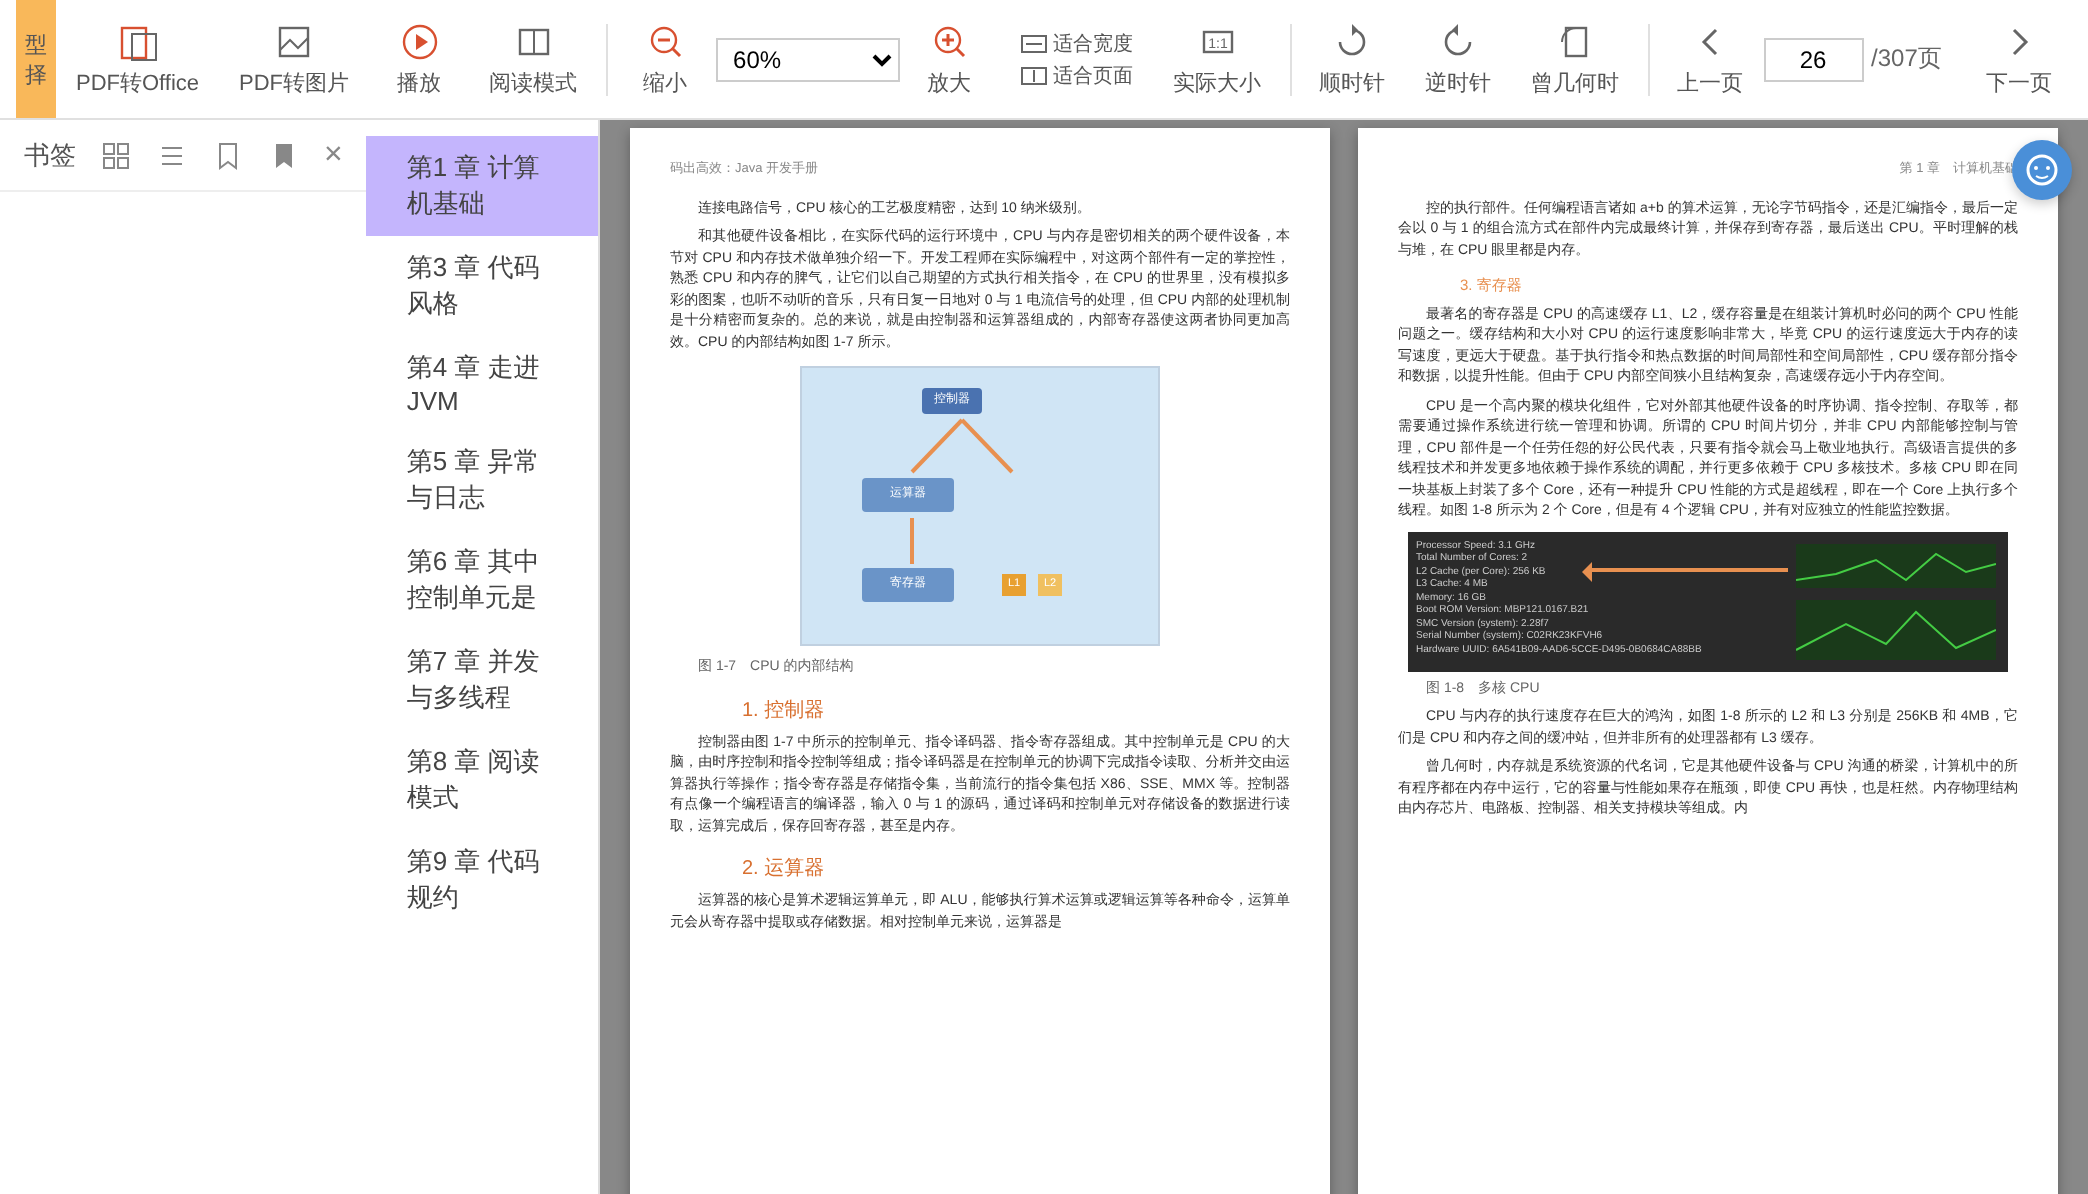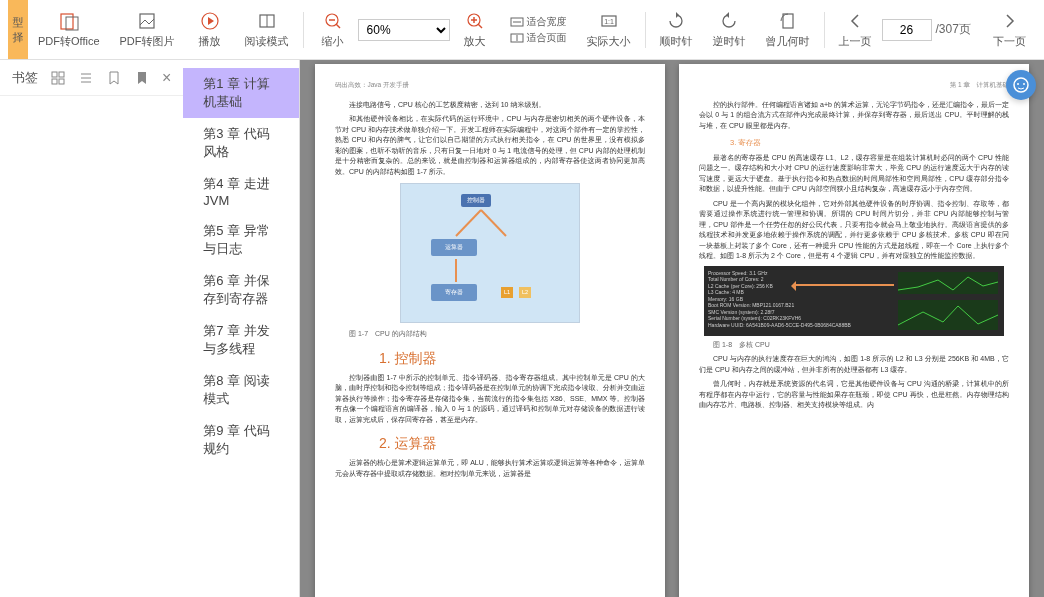--- a/index.html
+++ b/index.html
@@ -23,21 +23,21 @@
     .sidebar-close { margin-left: auto; font-size: 16px; color: #888; cursor: pointer; }
     .bookmarks { flex: 1; overflow-y: auto; padding: 8px 0; }
     .bm-item { padding: 7px 20px; font-size: 13px; color: #444; cursor: pointer; }
     .bm-item.active { background: #c4b5fd; }
     
     .doc-area { flex: 1; background: #888; overflow: auto; display: flex; gap: 14px; padding: 4px 8px; justify-content: center; position: relative; }
     .page { width: 350px; height: 586px; background: #fff; box-shadow: 0 2px 6px rgba(0,0,0,0.3); padding: 16px 20px; font-size: 7px; color: #333; line-height: 1.5; position: relative; }
     .page-head { font-size: 6.5px; color: #888; margin-bottom: 10px; }
     .page-head.right { text-align: right; }
     .page p { text-indent: 2em; margin-bottom: 4px; text-align: justify; }
-    .sect-title { color: #d87030; font-size: 14px; margin: 8px 0 4px 16px; text-indent: 0; }
+    .sect-title { color: #d87030; font-size: 10px; margin: 8px 0 4px 16px; text-indent: 0; }
     .sub-title { color: #e89050; font-size: 7.5px; margin: 6px 0 3px 16px; }
     .fig-caption { text-align: center; font-size: 7px; color: #666; margin: 4px 0; text-indent: 0; }
     .fig-box { width: 180px; height: 140px; margin: 6px auto; background: linear-gradient(#d0e5f5, #d0e5f5); border: 1px solid #c0d0e0; position: relative; }
     .ctrl-box { position: absolute; background: #4a72b0; color: #fff; font-size: 6px; padding: 2px 6px; border-radius: 2px; }
     .reg-box { position: absolute; background: #6a94c8; color: #fff; font-size: 6px; padding: 4px 8px; border-radius: 2px; }
     .l-box { position: absolute; background: #e8a030; color: #fff; font-size: 5.5px; padding: 1px 3px; }
     .cpu-img { width: 300px; height: 70px; margin: 4px auto; background: #2a2a2a; position: relative; }
     .cpu-label-area { position: absolute; left: 4px; top: 4px; font-size: 5px; color: #ccc; line-height: 1.3; }
     .cpu-graph { position: absolute; right: 6px; top: 6px; width: 100px; height: 22px; background: #1a3a1a; }
     .cpu-graph2 { position: absolute; right: 6px; top: 34px; width: 100px; height: 30px; background: #1a3a1a; }
@@ -214,21 +214,21 @@
             <path d="M3 1 L11 1 L11 13 L7 10 L3 13 Z" fill="#888"></path>
           </svg>
         </span>
       <span class="sidebar-close">×</span>
     </div>
     <div class="bookmarks">
       <div class="bm-item active">第1 章 计算机基础</div>
       <div class="bm-item">第3 章 代码风格</div>
       <div class="bm-item">第4 章 走进JVM</div>
       <div class="bm-item">第5 章 异常与日志</div>
-      <div class="bm-item">第6 章 并保存到寄存器</div>
+      <div class="bm-item">第6 章 其中控制单元是</div>
       <div class="bm-item">第7 章 并发与多线程</div>
       <div class="bm-item">第8 章 阅读模式</div>
       <div class="bm-item">第9 章 代码规约</div>
     </div>
   </div>
 
   <div class="doc-area">
     <div class="page">
       <div class="page-head">码出高效：Java 开发手册</div>
       <p>连接电路信号，CPU 核心的工艺极度精密，达到 10 纳米级别。</p>

